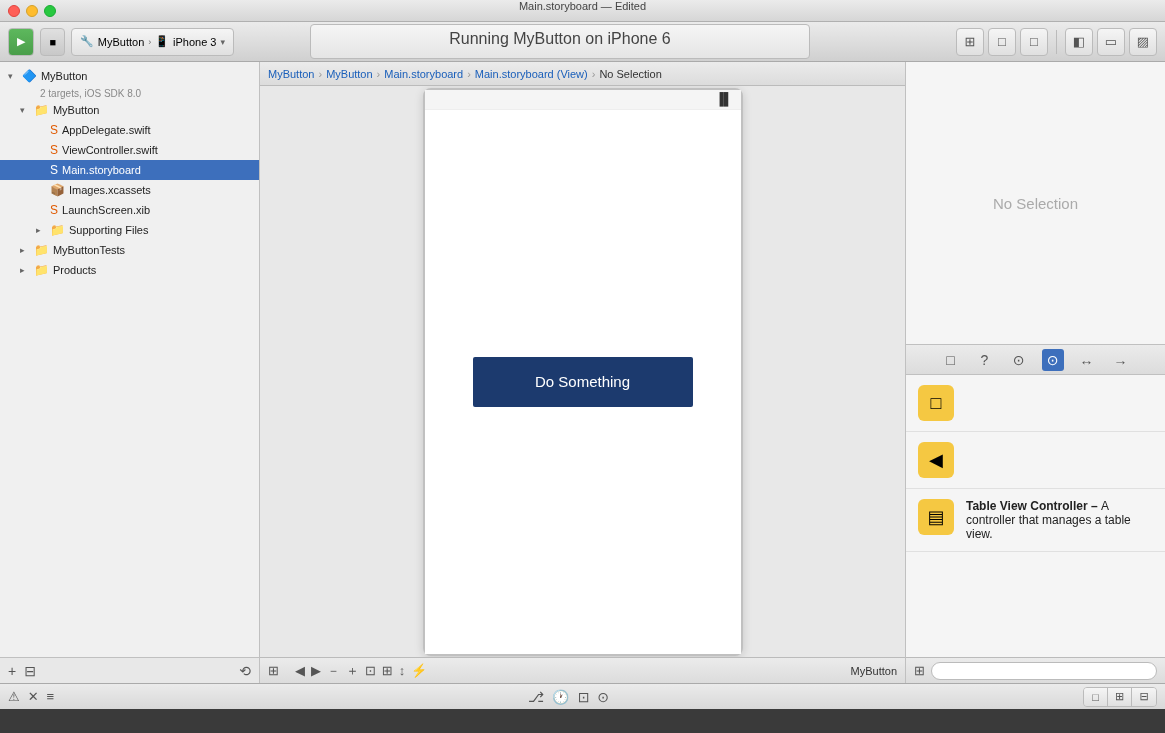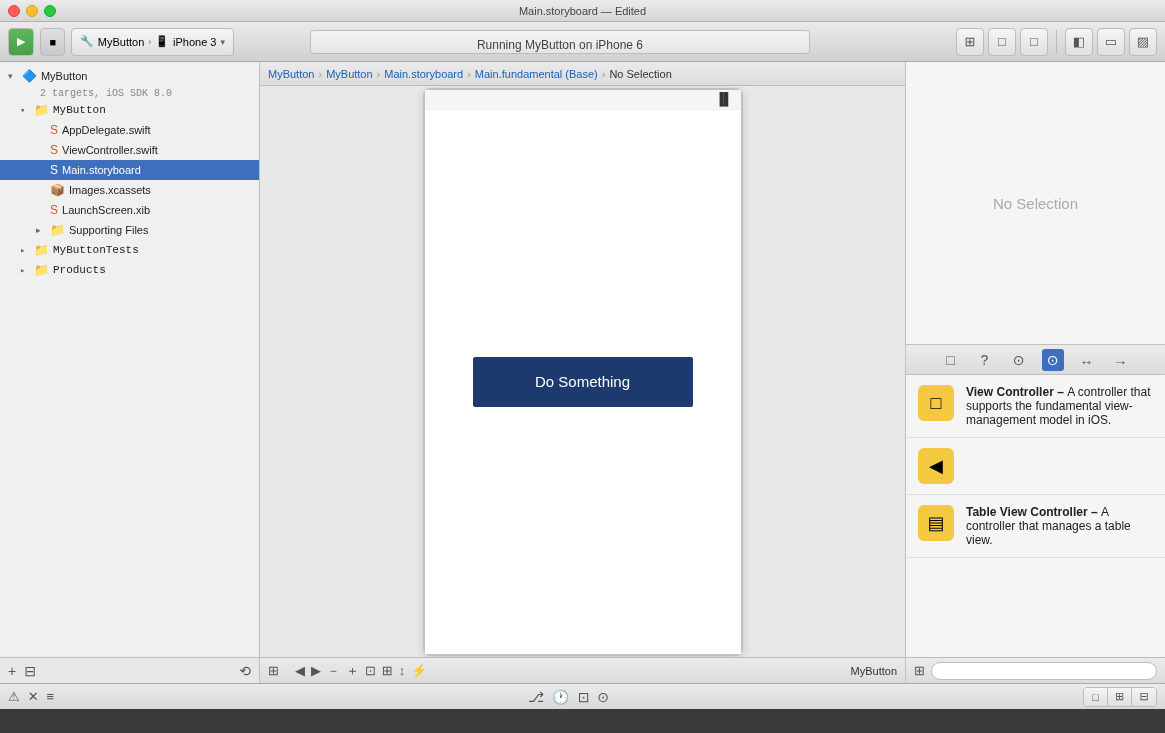--- a/index.html
+++ b/index.html
@@ -3,22 +3,21 @@
   <meta charset="utf-8">
   <style>
     * { box-sizing: border-box; margin: 0; padding: 0; }
     body { font-family: -apple-system, "Helvetica Neue", Arial, sans-serif; font-size: 12px; background: #3a3a3a; overflow: hidden; width: 1165px; height: 733px; }
 
     
     .title-bar {
       height: 22px;
       background: linear-gradient(to bottom, #ebebeb, #d6d6d6);
       display: flex;
-      align-items: center;
-      padding: 8px 8px;
+      padding: 0 8px;
       border-bottom: 1px solid #b0b0b0;
       position: relative;
     }
     .traffic-lights { display: flex; gap: 6px; align-items: center; }
     .traffic-light { width: 12px; height: 12px; border-radius: 50%; }
     .tl-red { background: #ff5f57; border: 1px solid #e0443e; }
     .tl-yellow { background: #febc2e; border: 1px solid #d4a12a; }
     .tl-green { background: #28c840; border: 1px solid #1aac34; }
     .title-bar-text {
       position: absolute;
@@ -61,26 +60,26 @@
       border-radius: 4px;
       height: 28px;
       padding: 0 8px;
       font-size: 11px;
       gap: 4px;
     }
     .scheme-arrow { color: #666; font-size: 9px; }
     .run-indicator {
       flex: 1;
       text-align: center;
-      font-size: 12px;
+      font-size: 16px;
       color: #444;
       background: linear-gradient(to bottom, #f5f5f5, #e5e5e5);
       border: 1px solid #bbb;
       border-radius: 4px;
-      height: 24px;
+      height: 35px;
       line-height: 28px;
       max-width: 500px;
       margin: 0 auto;
     }
     .toolbar-right { margin-left: auto; display: flex; gap: 4px; align-items: center; }
     .toolbar-icon-btn {
       width: 28px;
       height: 28px;
       background: linear-gradient(to bottom, #f5f5f5, #e0e0e0);
       border: 1px solid #bbb;
@@ -116,21 +115,21 @@
       height: 20px;
       padding-left: 8px;
       font-size: 11px;
       color: #222;
       cursor: pointer;
       white-space: nowrap;
     }
     .tree-item.selected { background: #3d6fbc; color: white; }
     .tree-item.selected .file-icon { color: white; }
     .tree-indent-1 { padding-left: 8px; }
-    .tree-indent-2 { padding-left: 20px; font-family: Liberation Mono, monospace; }
+    .tree-indent-2 { padding-left: 20px; }
     .tree-indent-3 { padding-left: 36px; }
     .tree-arrow { width: 12px; font-size: 9px; color: #666; margin-right: 2px; }
     .tree-arrow.expanded::before { content: "▾"; }
     .tree-arrow.collapsed::before { content: "▸"; }
     .tree-arrow.leaf { visibility: hidden; }
     .file-icon { margin-right: 4px; font-size: 12px; }
     .sidebar-bottom {
       height: 26px;
       background: #e8e8e8;
       border-top: 1px solid #c0c0c0;
@@ -476,21 +475,21 @@
 
   <div class="editor-area">
 
     <div class="breadcrumb-bar">
       <span class="breadcrumb-item">MyButton</span>
       <span class="breadcrumb-sep">›</span>
       <span class="breadcrumb-item">MyButton</span>
       <span class="breadcrumb-sep">›</span>
       <span class="breadcrumb-item">Main.storyboard</span>
       <span class="breadcrumb-sep">›</span>
-      <span class="breadcrumb-item">Main.fundamental (Base)</span>
+      <span class="breadcrumb-item">Main.storyboard (View)</span>
       <span class="breadcrumb-sep">›</span>
       <span class="breadcrumb-last">No Selection</span>
     </div>
 
     <div class="storyboard-canvas">
 
       <div class="arrow-connector">
         <div class="arrow-shaft"></div>
         <div class="arrow-head"></div>
       </div>
@@ -539,27 +538,20 @@
       <div class="inspector-icon">↔</div>
       <div class="inspector-icon">→</div>
     </div>
 
     <div class="library-list">
 
       <div class="library-item">
         <div class="library-icon yellow">
           <span>□</span>
         </div>
-        <div class="library-info">
-          <div class="library-title">
-            <span>View Controller</span>
-            <span> – </span>
-            <span style="font-weight:normal;">A controller that supports the fundamental view-management model in iOS.</span>
-          </div>
-        </div>
       </div>
 
       <div class="library-item">
         <div class="library-icon yellow">
           <span>◀</span>
         </div>
       </div>
 
       <div class="library-item">
         <div class="library-icon yellow">

